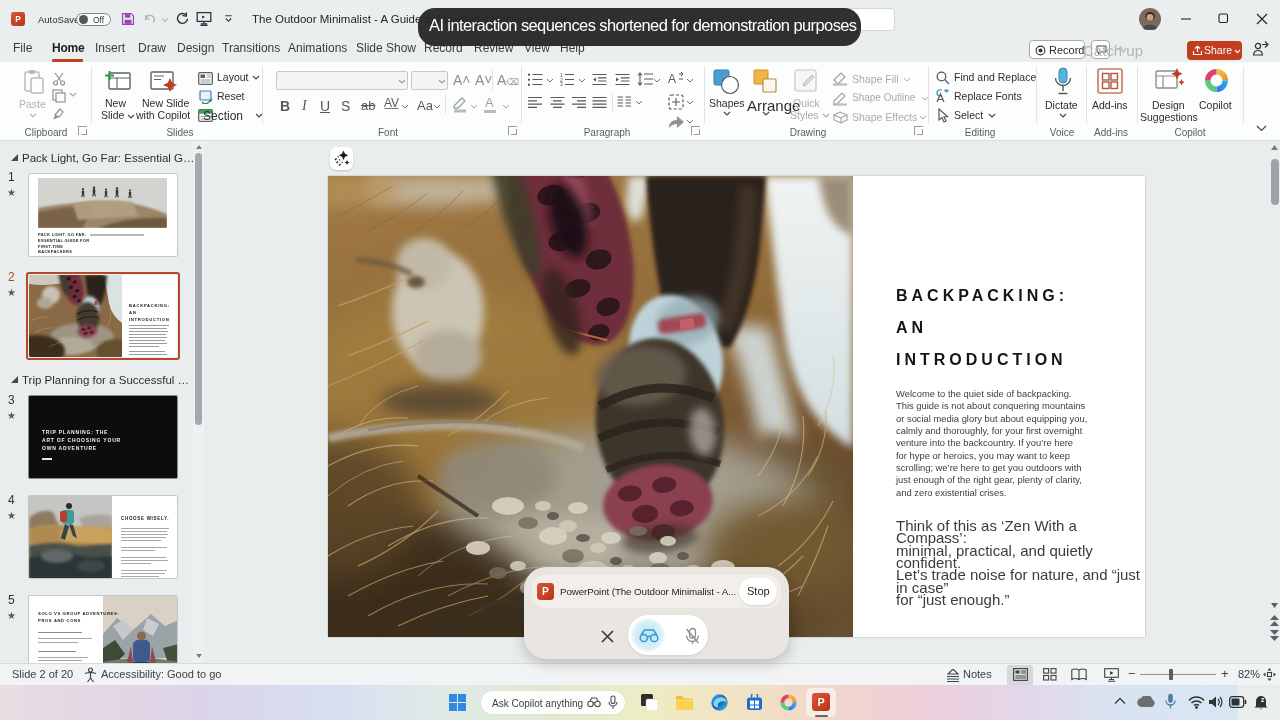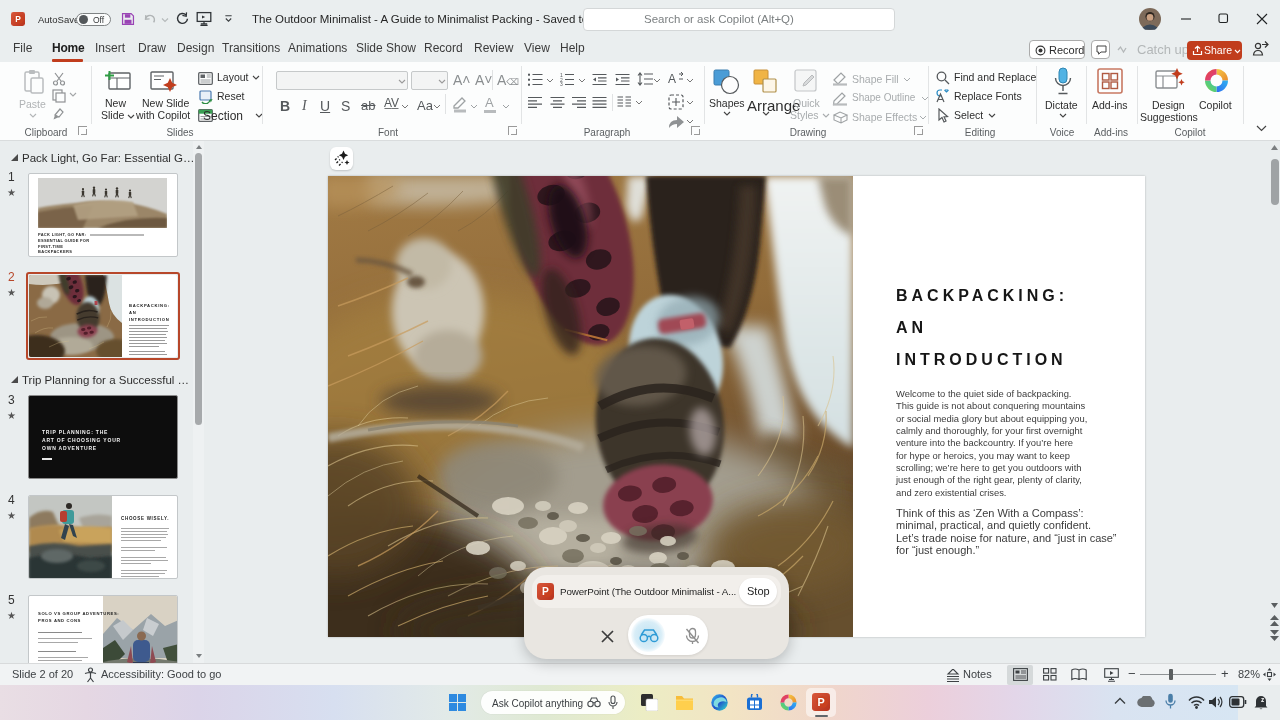--- a/index.html
+++ b/index.html
@@ -441,21 +441,21 @@
               <path d="M20 420 q50 -28 95 -35"></path>
               <path d="M70 450 q45 -22 90 -30"></path>
           </g>
           <path d="M150 432 L268 400" stroke="#3c3225" stroke-width="5" opacity="0.85"></path>
           <path d="M240 456 L332 432" stroke="#46392a" stroke-width="4" opacity="0.85"></path>
           <path d="M90 300 L150 340" stroke="#2f2417" stroke-width="4" opacity="0.7"></path>
         </svg>
 
         <div style="position:absolute;left:568px;top:104px;width:230px;font-weight:bold;font-size:16px;letter-spacing:4px;line-height:32px;color:#161616">BACKPACKING:<br>AN<br>INTRODUCTION</div>
         <div style="position:absolute;left:568px;top:212px;font-size:9.4px;line-height:12.35px;color:#3c3c3c">Welcome to the quiet side of backpacking.<br>This guide is not about conquering mountains<br>or social media glory but about equipping you,<br>calmly and thoroughly, for your first overnight<br>venture into the backcountry. If you’re here<br>for hype or heroics, you may want to keep<br>scrolling; we’re here to get you outdoors with<br>just enough of the right gear, plenty of clarity,<br>and zero existential crises.</div>
-        <div style="position:absolute;left:568px;top:331px;font-size:11px;line-height:12.35px;color:#3c3c3c">Think of this as ‘Zen With a Compass’:<br>minimal, practical, and quietly confident.<br>Let’s trade noise for nature, and “just in case”<br>for “just enough.”</div>
+        <div style="position:absolute;left:568px;top:344px;font-size:15px;line-height:12.35px;color:#3c3c3c">Think of this as ‘Zen With a Compass’:<br>minimal, practical, and quietly confident.<br>Let’s trade noise for nature, and “just in case”<br>for “just enough.”</div>
       </div>
 
       <svg class="abs" style="left:1066px;top:3px" width="9" height="7" viewBox="0 0 9 7">
           <path d="M4.5 1 L8 6 L1 6 Z" fill="#7a7e80"></path>
         </svg>
       <div class="abs" style="left:1066.5px;top:18px;width:8px;height:46px;background:#9fa3a5;border-radius:4px"></div>
       <svg class="abs" style="left:1066px;top:461px" width="9" height="7" viewBox="0 0 9 7">
           <path d="M4.5 6 L8 1 L1 1 Z" fill="#5a5e60"></path>
         </svg>
       <svg class="abs" style="left:1065px;top:474px" width="11" height="12" viewBox="0 0 11 12">
@@ -563,21 +563,21 @@
       <div class="abs" style="left:19px;top:3px;font-size:11px;color:#2b2b2b">Record</div>
     </div>
     <div class="abs" style="left:1091px;top:2px;width:19px;height:19px;background:#fff;border:1px solid #ababab;border-radius:4px">
       <svg class="abs" style="left:3.5px;top:4px" width="11" height="10" viewBox="0 0 11 10">
           <path d="M1 1 h9 v6 h-5 l-2.4 2.2 v-2.2 h-1.6 z" fill="none" stroke="#444" stroke-width="1"></path>
         </svg>
     </div>
     <svg class="abs" style="left:1117px;top:7px" width="13" height="10" viewBox="0 0 13 10">
         <path d="M1 5 l2.5-3 l3 5 l2.5-4" fill="none" stroke="#b3b7b8" stroke-width="1.3"></path>
       </svg>
-    <div class="abs" style="left:1137px;top:4px;font-size:13px;color:#b3b7b8">Catch up</div>
+    <div class="abs" style="left:1083px;top:4px;font-size:15px;color:#b3b7b8">Catch up</div>
     <div class="abs" style="left:1187px;top:2.5px;width:55px;height:19px;background:#c13d1d;border-radius:4px">
       <svg class="abs" style="left:5px;top:4px" width="11" height="11" viewBox="0 0 11 11">
           <path d="M1.5 6 v3.5 h8 V6 M5.5 7 V1.5 M3 3.5 L5.5 1.2 L8 3.5" fill="none" stroke="#fff" stroke-width="1.2"></path>
         </svg>
       <div class="abs" style="left:17px;top:3.5px;font-size:10.5px;color:#fff">Share</div>
       <svg class="abs" style="left:47px;top:8.5px" width="7" height="5" viewBox="0 0 7 5">
           <path d="M1 1 L3.5 3.6 L6 1" fill="none" stroke="#fff" stroke-width="1.1"></path>
         </svg>
     </div>
     <svg class="abs" style="left:1252px;top:3px" width="17" height="16" viewBox="0 0 17 16">
@@ -1079,20 +1079,23 @@
       <rect x="0.7" y="0.7" width="14" height="10.6" rx="2.5" fill="none" stroke="#2e3235" stroke-width="1.3"></rect>
       <rect x="2.5" y="2.5" width="8" height="7" rx="1" fill="#2e3235"></rect>
       <path d="M16.5 4 v4" stroke="#2e3235" stroke-width="1.6"></path>
     </svg>
     <svg class="abs" style="left:1253px;top:9px" width="16" height="16" viewBox="0 0 16 16">
       <path d="M3 12 V7 a5 5 0 0 1 10 0 v5 l1.5 1.5 h-13 Z M6.5 14.5 a1.8 1.8 0 0 0 3 0" fill="#2e3235"></path>
       <text x="8" y="7.5" font-size="6.5" font-weight="bold" fill="#fff" font-family="Liberation Sans">z</text>
     </svg>
   </div>
 
+  <div class="abs" style="left:418px;top:8px;width:443px;height:38px;background:rgba(40,40,43,0.96);border-radius:17px">
+    <div class="abs" style="left:11px;top:8px;font-size:16.5px;letter-spacing:-0.6px;color:#fff;white-space:nowrap">AI interaction sequences shortened for demonstration purposes</div>
+  </div>
 
   <div class="abs" style="left:524px;top:567px;width:265px;height:92px;background:#e9e6e1;border-radius:22px;box-shadow:0 4px 14px rgba(0,0,0,0.22)">
     <div class="abs" style="left:8px;top:8px;width:249px;height:33px;background:#f2efeb;border-radius:14px"></div>
     <svg class="abs" style="left:13px;top:16px" width="17" height="17" viewBox="0 0 20 20">
       <rect x="0" y="0" width="20" height="20" rx="4" fill="url(#pptg)"></rect>
       <circle cx="11.5" cy="10" r="6.5" fill="#c9401f"></circle>
       <text x="6" y="14.5" font-size="12" font-weight="bold" fill="#fff" font-family="Liberation Sans">P</text>
     </svg>
     <div class="abs" style="left:36px;top:19px;font-size:9.8px;letter-spacing:-0.1px;color:#1f1f1f;white-space:nowrap">PowerPoint (The Outdoor Minimalist - A...</div>
     <div class="abs" style="left:215px;top:11px;width:38px;height:27px;background:#fff;border-radius:14px;box-shadow:0 1px 2px rgba(0,0,0,0.12)">

